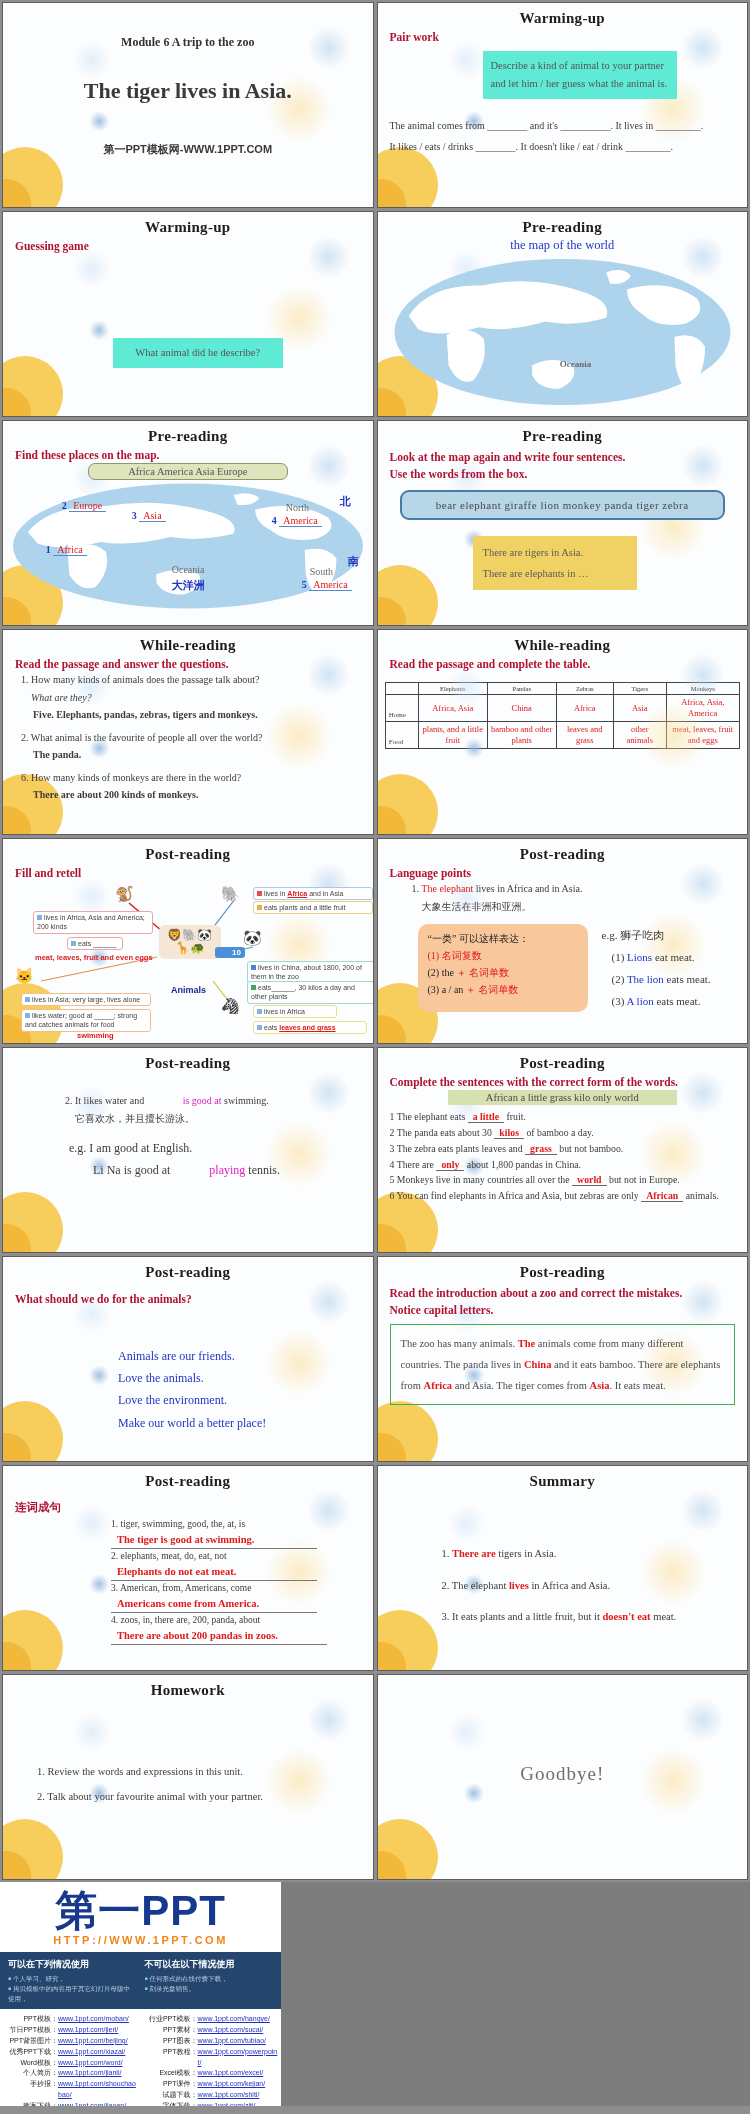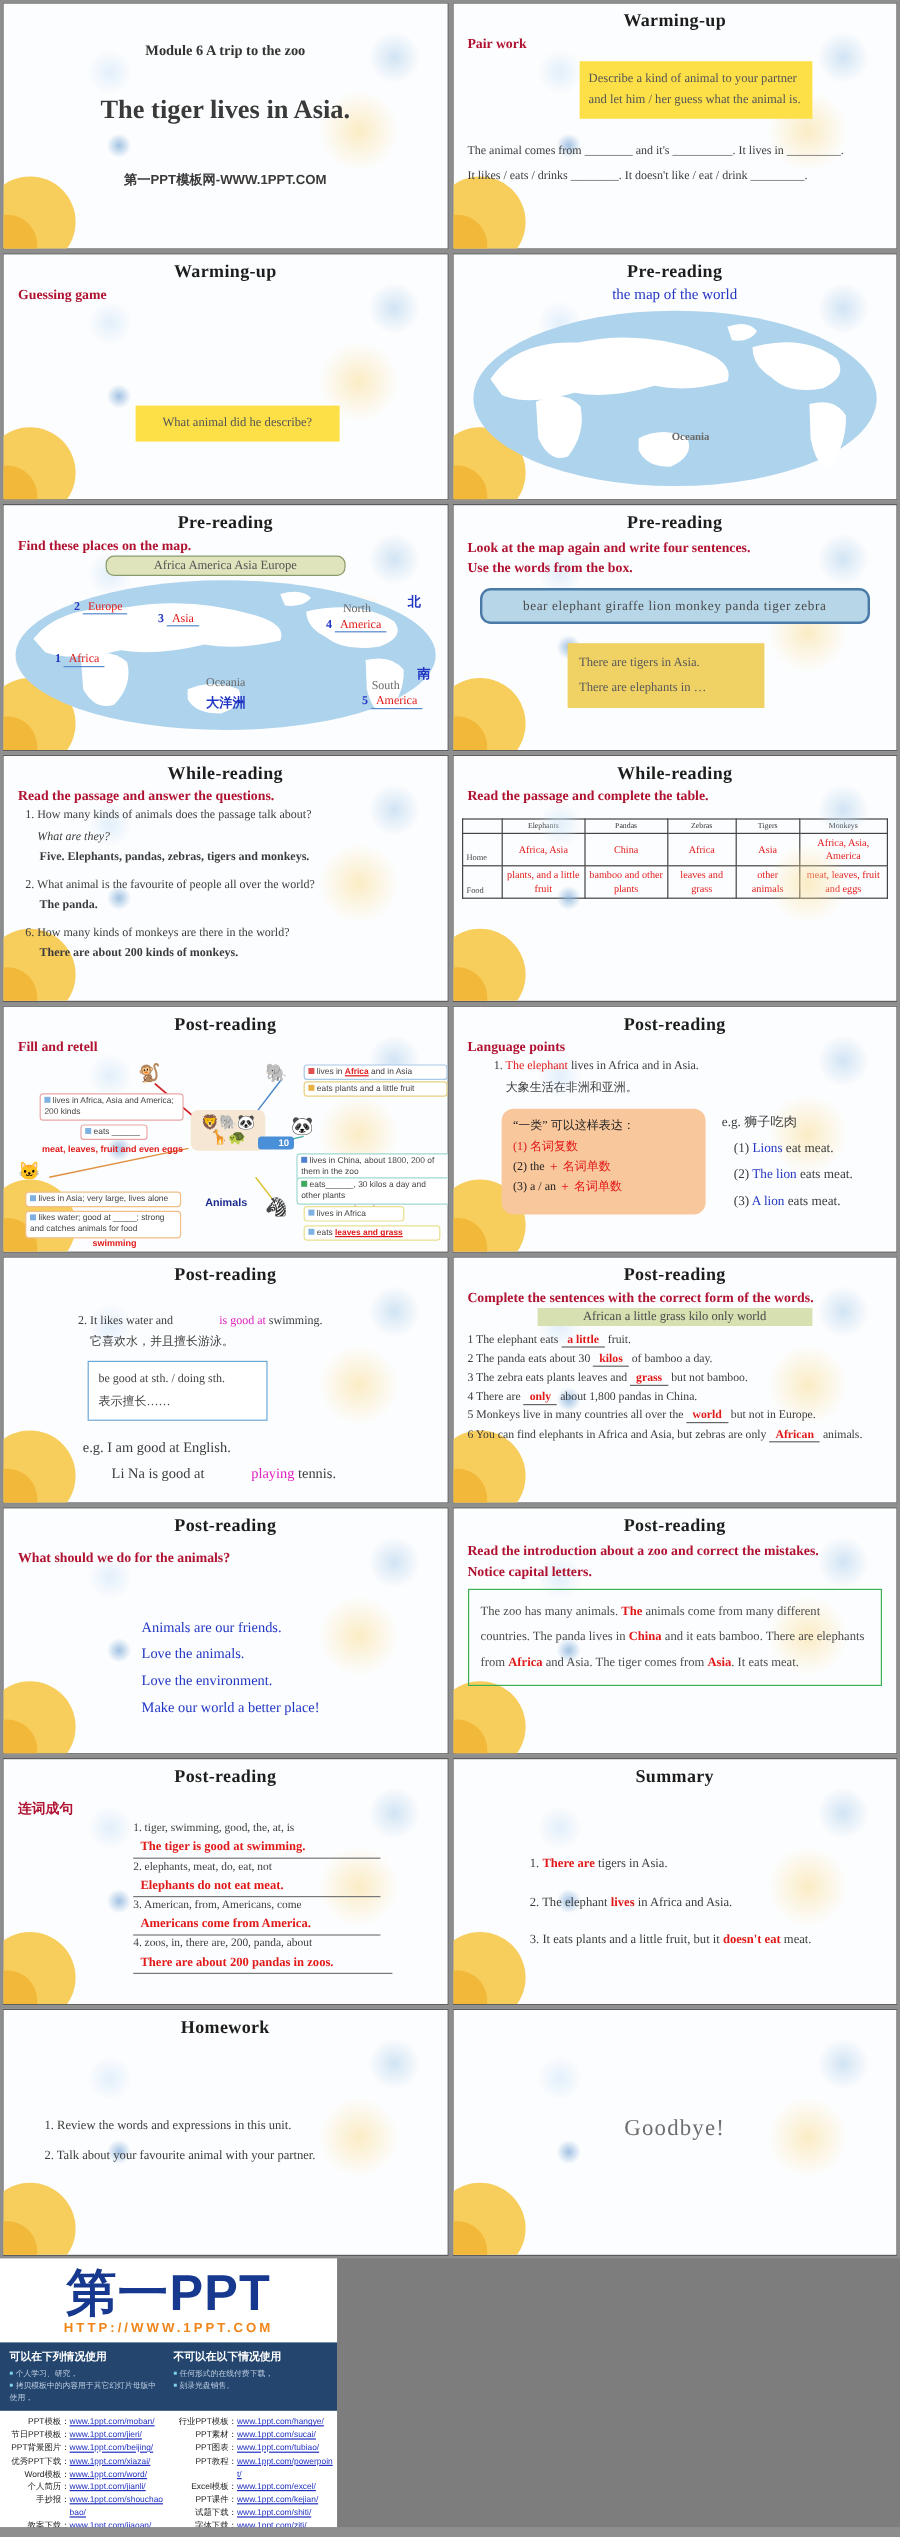--- a/index.html
+++ b/index.html
@@ -21,21 +21,21 @@
   .redb{color:#e11919;font-weight:bold;}
   .blue{color:#2236c4;}
   .mag{color:#df1fc0;margin-left:36px;}
   .u{border-bottom:1px solid #666;padding:0 5px;}
   .center{text-align:center;}
   
   .kicker{position:relative;text-align:center;font-weight:bold;font-size:12px;color:#333;margin-top:32px;}
   .bigtitle{position:relative;text-align:center;font-weight:bold;font-size:22px;color:#3a3a3a;margin-top:28px;}
   .wm{position:relative;text-align:center;font-weight:bold;font-size:11px;color:#3a3a3a;margin-top:38px;font-family:"Liberation Sans",sans-serif;}
   
-  .peachbox{position:relative;background:#fde047;color:#555;font-size:10.5px;padding:6px 8px;line-height:1.7;}
+  .peachbox{position:relative;background:#5eead4;color:#555;font-size:10.5px;padding:6px 8px;line-height:1.7;}
   .greenbox{position:relative;background:#dfe4bc;border:1px solid #8a9a6a;border-radius:7px;color:#555;font-size:10.5px;text-align:center;padding:2px 6px;}
   .bluebox{position:relative;background:#b7d6e8;border:2px solid #4a7aa8;border-radius:9px;color:#4a4a4a;font-size:11px;text-align:center;padding:7px 4px;letter-spacing:.5px;}
   .yellowbox{position:relative;background:#f0d264;color:#5a5a5a;font-size:10.5px;padding:6px 10px;line-height:2;}
   .greenpale{position:relative;background:#d6e0b0;color:#4a4a4a;font-size:10.5px;text-align:center;padding:2px 6px;}
   .orangebox{position:relative;background:#f9c79c;border-radius:10px;font-size:10px;padding:6px 10px;line-height:1.7;color:#222;}
   .bluebord{position:relative;background:#fff;border:1px solid #6aa8d8;font-size:10px;color:#444;padding:5px 8px;line-height:1.9;}
   .greenbord{position:relative;border:1.5px solid #3cb054;font-size:10.5px;color:#4c4c4c;padding:8px 10px;line-height:2;margin:6px 12px;}
   
   .mapwrap{position:relative;margin:4px auto 0;}
   .maplbl{position:absolute;font-family:"Liberation Serif",serif;}
@@ -235,21 +235,21 @@
         <line x1="228" y1="14" x2="202" y2="48" stroke="#4a86c8" stroke-width="1.2"></line>
         <line x1="246" y1="62" x2="212" y2="70" stroke="#40b0a8" stroke-width="1.2"></line>
         <line x1="226" y1="122" x2="206" y2="96" stroke="#d8c030" stroke-width="1.2"></line>
         <line x1="34" y1="96" x2="150" y2="72" stroke="#e09040" stroke-width="1.2"></line>
       </svg>
       <div class="mmcenter" style="left:152px;top:40px;width:56px;">
         <div>🦁🐘🐼</div>
         <div>🦒🐢</div>
       </div>
       <span class="mmbadge" style="left:208px;top:62px;padding-left:17px;">10</span>
-      <span class="mmtitle" style="left:164px;top:112px;">Animals</span>
+      <span class="mmtitle" style="left:164px;top:100px;">Animals</span>
 
       <span class="emoji" style="left:108px;top:0;">🐒</span>
       <div class="mmbox" style="left:26px;top:26px;width:112px;"><span class="dot" style="background:#7fb2e0;"></span><span>lives in Africa, Asia and America; 200 kinds</span></div>
       <div class="mmbox" style="left:60px;top:52px;width:48px;"><span class="dot" style="background:#7fb2e0;"></span><span>eats ______</span></div>
       <div class="mmans" style="left:28px;top:68px;width:130px;">meat, leaves, fruit and even eggs</div>
 
       <span class="emoji" style="left:214px;top:0;">🐘</span>
       <div class="mmbox" style="left:246px;top:2px;width:112px;border-color:#a8c8e8;"><span class="dot" style="background:#e05050;"></span><span>lives in </span><span class="redb" style="text-decoration:underline;">Africa</span><span> and in Asia</span></div>
       <div class="mmbox" style="left:246px;top:16px;width:112px;border-color:#e8d080;"><span class="dot" style="background:#e8b040;"></span><span>eats plants and a little fruit</span></div>
 
@@ -291,24 +291,20 @@
       </div>
     </div>
   </div>
 
   <div class="slide">
     <div class="deco"></div>
     <div class="corner"></div>
     <div class="hdr">Post-reading</div>
     <div class="qline" style="margin:22px 18px 0 62px;"><span>2. It likes water and </span><span class="mag">is good at</span><span> swimming.</span></div>
     <div class="qline" style="margin-left:72px;">它喜欢水，并且擅长游泳。</div>
-    <div class="bluebord" style="margin:8px 150px 0 70px;">
-      <div>be good at sth. / doing sth.</div>
-      <div>表示擅长……</div>
-    </div>
     <div class="b" style="font-size:12px;margin:12px 0 0 66px;line-height:1.8;">
       <div>e.g. I am good at English.</div>
       <div style="margin-left:24px;"><span>Li Na is good at </span><span class="mag">playing</span><span> tennis.</span></div>
     </div>
   </div>
 
   <div class="slide">
     <div class="deco"></div>
     <div class="corner"></div>
     <div class="hdr">Post-reading</div>

